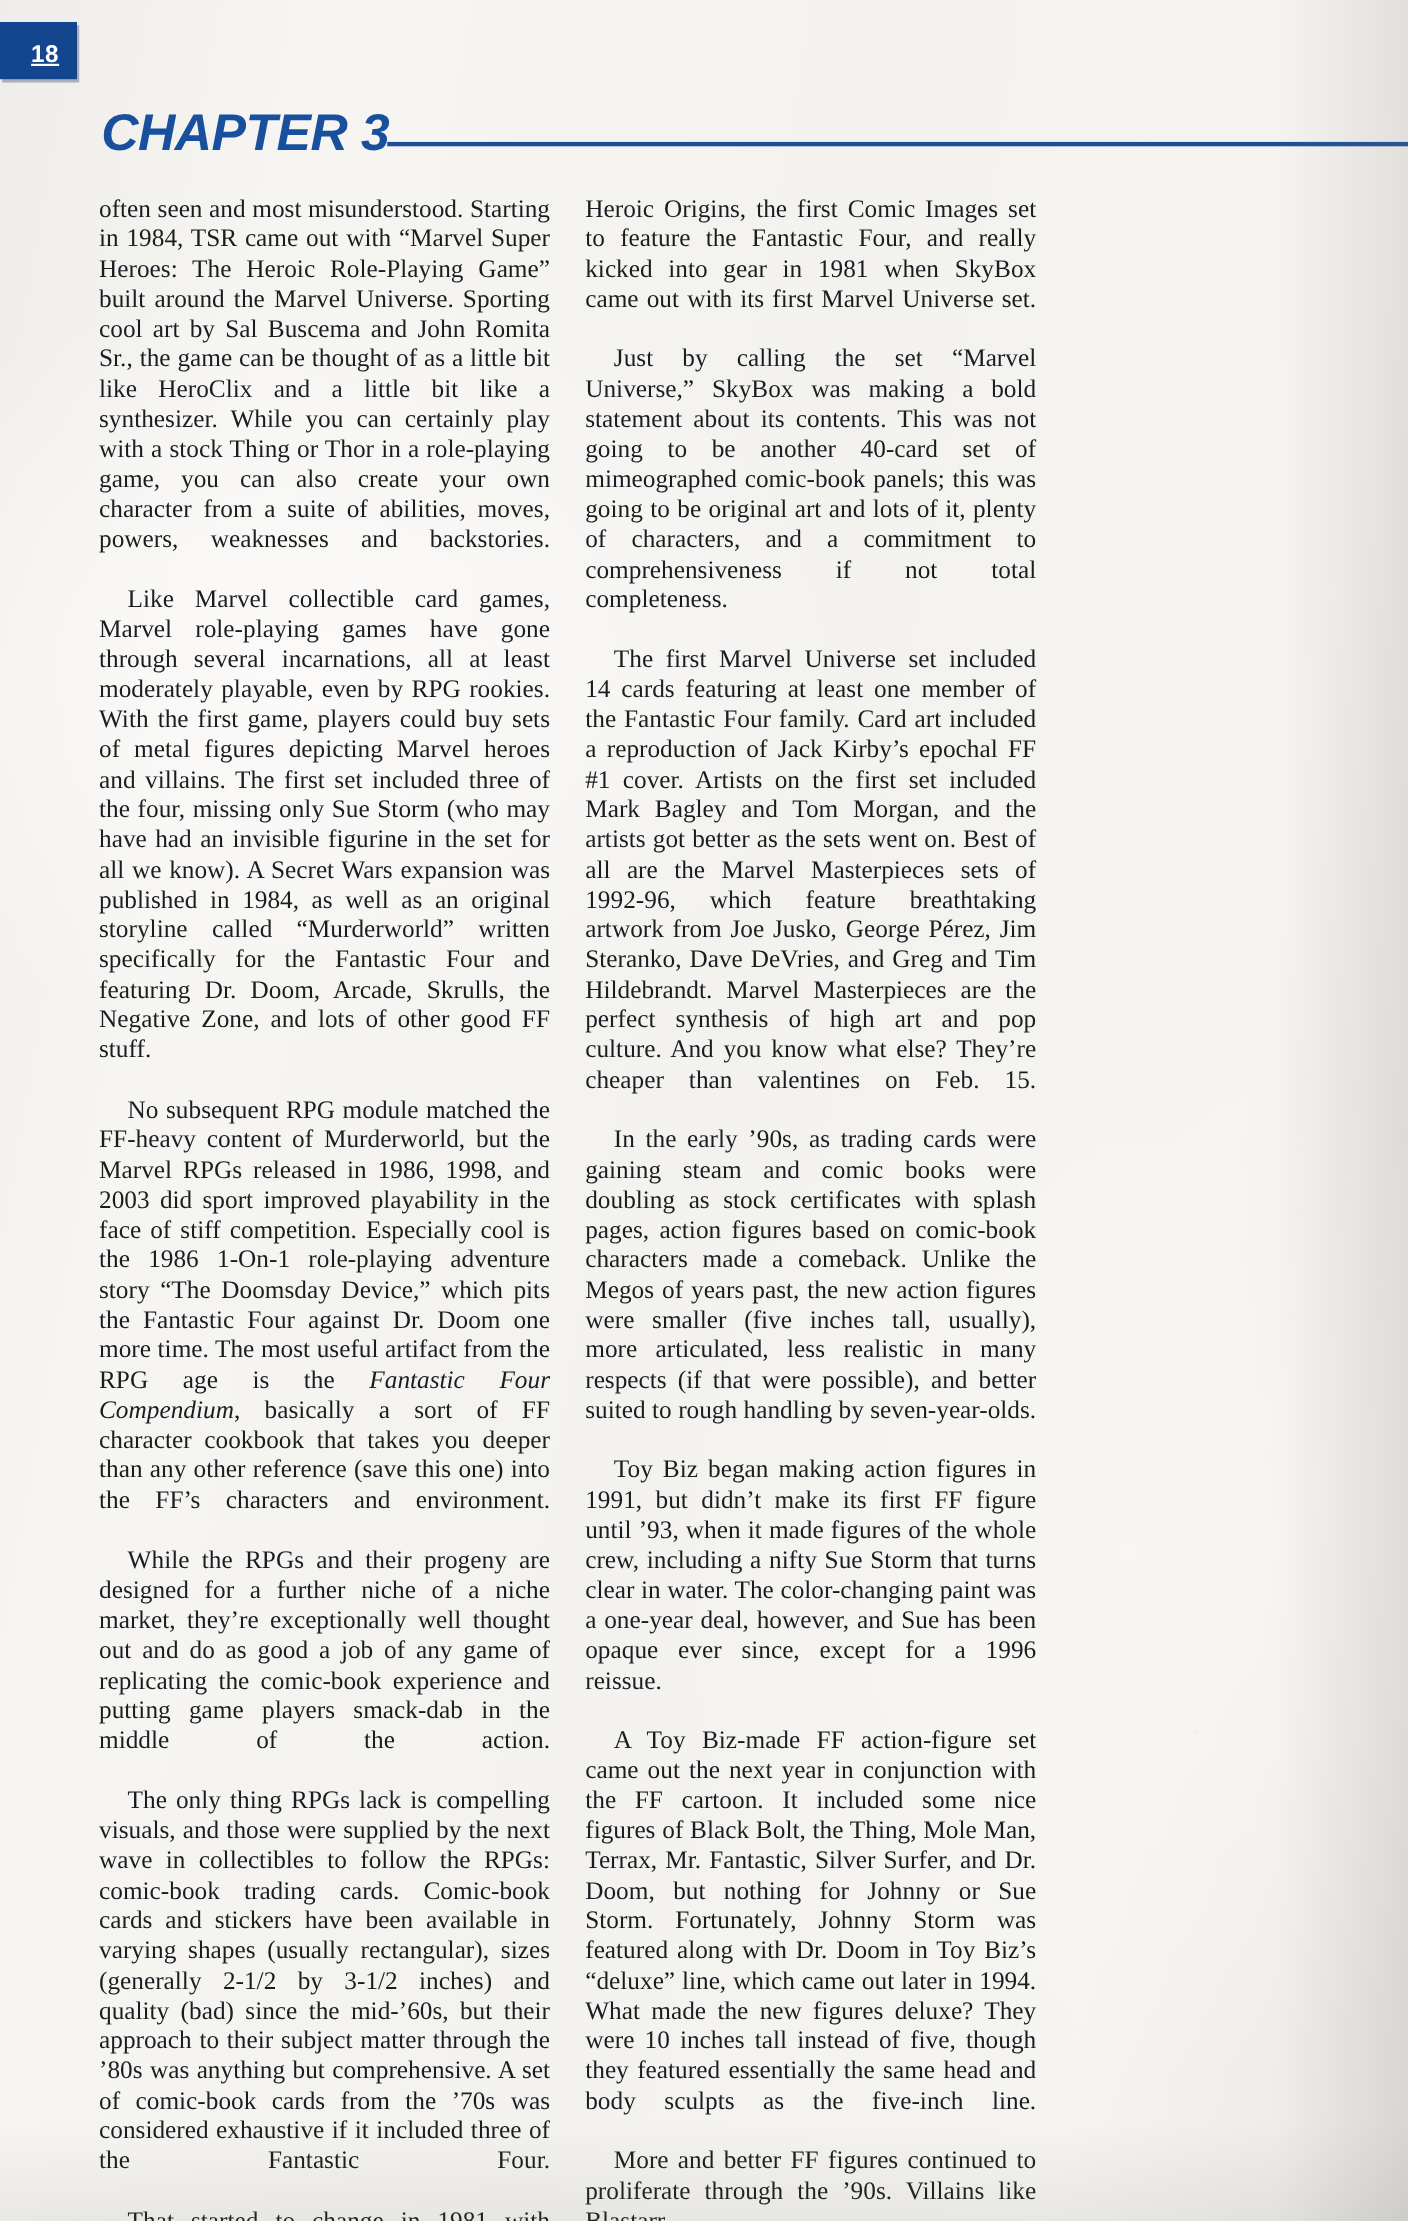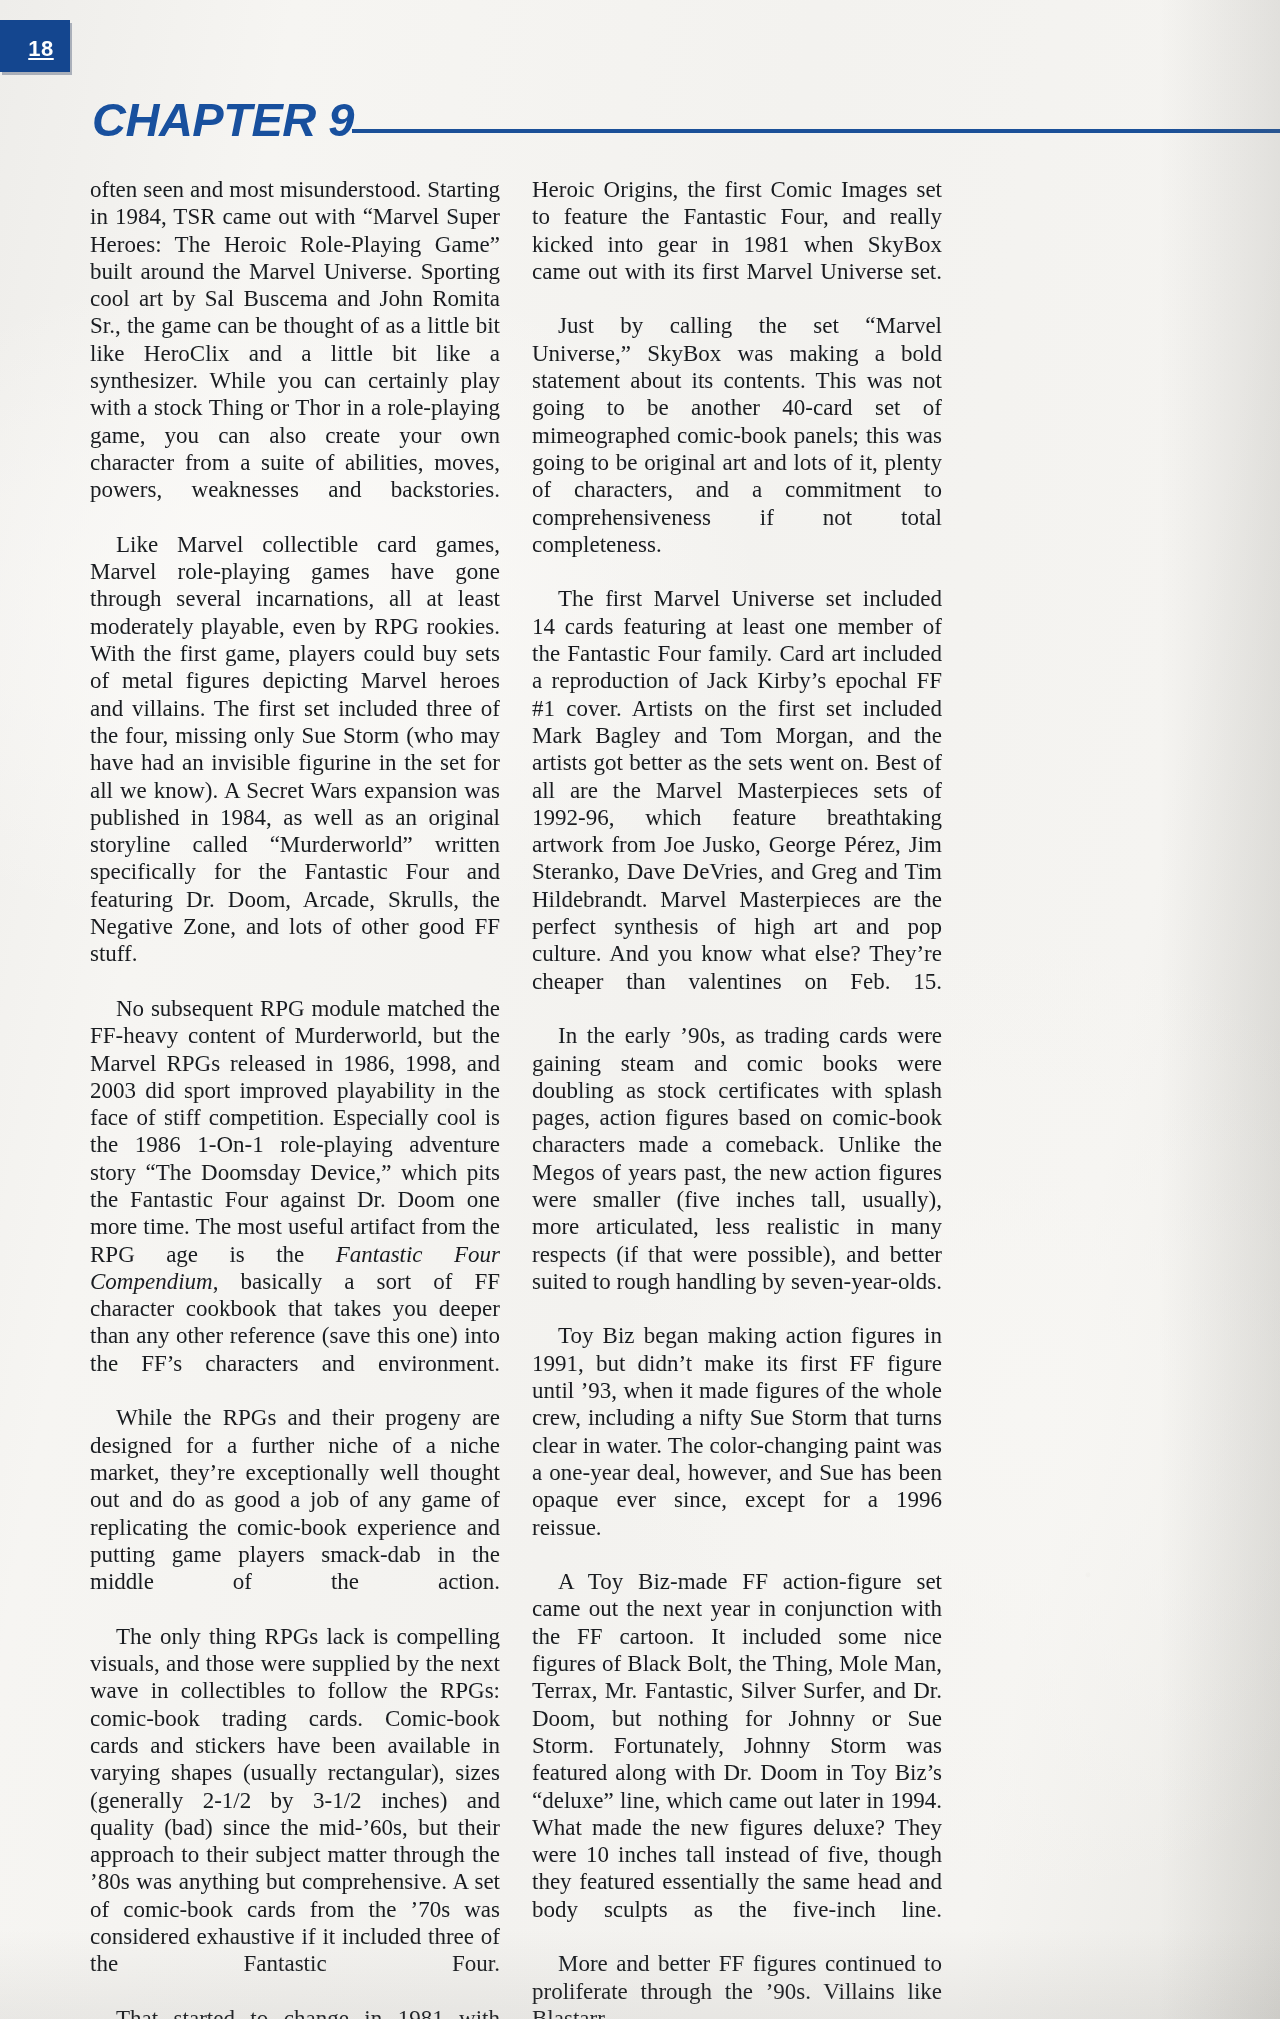--- a/index.html
+++ b/index.html
@@ -147,21 +147,21 @@
 
 <div id="page">
 
   <div id="grain"></div>
 
   <div id="page-badge">
     <span class="num">18</span>
   </div>
 
   <div id="chapter-header">
-    <span id="chapter-title">CHAPTER 9</span>
+    <span id="chapter-title">CHAPTER 3</span>
     <span id="chapter-rule"></span>
   </div>
 
   <div id="columns">
     <div class="col" id="col-left">
         <p class="first">often seen and most misunderstood. Starting in 1984, TSR came out with “Marvel Super Heroes: The Heroic Role-Playing Game” built around the Marvel Universe. Sporting cool art by Sal Buscema and John Romita Sr., the game can be thought of as a little bit like HeroClix and a little bit like a synthesizer. While you can certainly play with a stock Thing or Thor in a role-playing game, you can also create your own character from a suite of abilities, moves, powers, weaknesses and backstories.</p>
         <p>Like Marvel collectible card games, Marvel role-playing games have gone through several incarnations, all at least moderately playable, even by RPG rookies. With the first game, players could buy sets of metal figures depicting Marvel heroes and villains. The first set included three of the four, missing only Sue Storm (who may have had an invisible figurine in the set for all we know). A Secret Wars expansion was published in 1984, as well as an original storyline called “Murderworld” written specifically for the Fantastic Four and featuring Dr. Doom, Arcade, Skrulls, the Negative Zone, and lots of other good FF stuff.</p>
         <p>No subsequent RPG module matched the FF-heavy content of Murderworld, but the Marvel RPGs released in 1986, 1998, and 2003 did sport improved playability in the face of stiff competition. Especially cool is the 1986 1-On-1 role-playing adventure story “The Doomsday Device,” which pits the Fantastic Four against Dr. Doom one more time. The most useful artifact from the RPG age is the <em>Fantastic Four Compendium</em>, basically a sort of FF character cookbook that takes you deeper than any other reference (save this one) into the FF’s characters and environment.</p>
         <p>While the RPGs and their progeny are designed for a further niche of a niche market, they’re exceptionally well thought out and do as good a job of any game of replicating the comic-book experience and putting game players smack-dab in the middle of the action.</p>
         <p>The only thing RPGs lack is compelling visuals, and those were supplied by the next wave in collectibles to follow the RPGs: comic-book trading cards. Comic-book cards and stickers have been available in varying shapes (usually rectangular), sizes (generally 2-1/2 by 3-1/2 inches) and quality (bad) since the mid-’60s, but their approach to their subject matter through the ’80s was anything but comprehensive. A set of comic-book cards from the ’70s was considered exhaustive if it included three of the Fantastic Four.</p>

